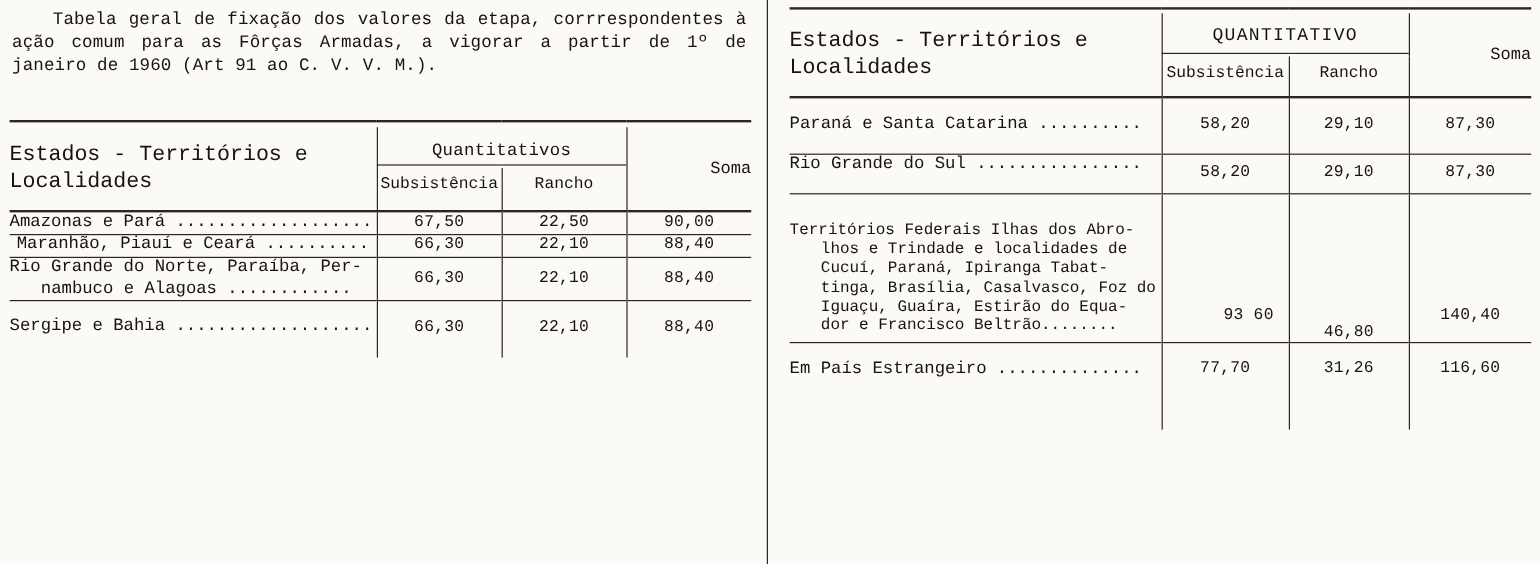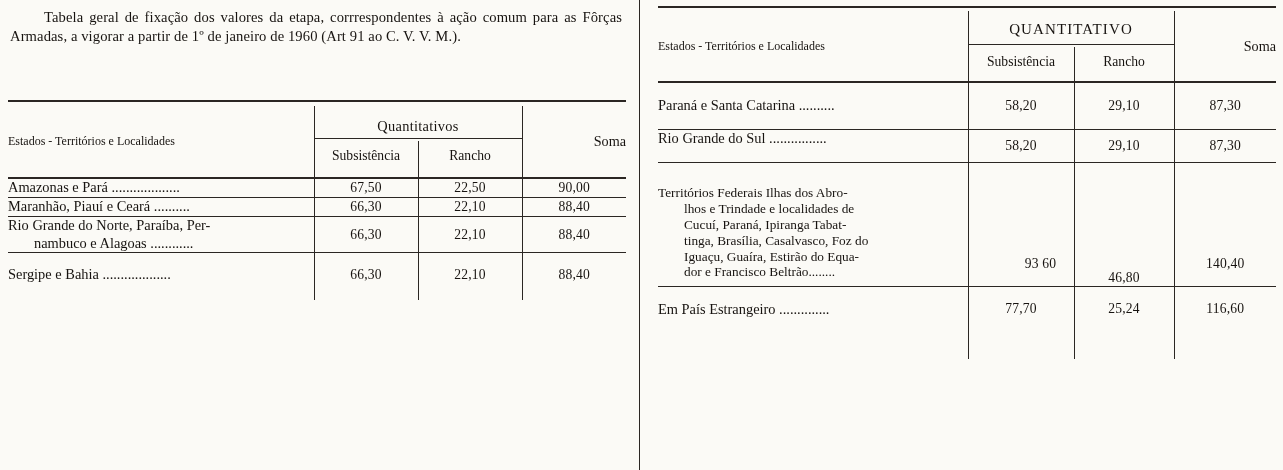--- a/index.html
+++ b/index.html
@@ -12,20 +12,21 @@
     height: 470px;
     overflow: hidden;
     font-family: "Liberation Serif", serif;
     color: #171310;
   }
   .page {
     position: relative;
     width: 1283px;
     height: 470px;
     box-sizing: border-box;
+    font-family: Liberation Mono, monospace;
   }
   
   .col-left {
     position: absolute;
     left: 0px;
     top: 0px;
     width: 634px;
     height: 470px;
     box-sizing: border-box;
   }
@@ -110,21 +111,21 @@
   .quant-label {
     font-size: 14.4px;
     letter-spacing: 0.3px;
   }
   .quant-label-caps {
     font-size: 15px;
     letter-spacing: 1.1px;
     margin-left: 22px;
   }
   .estados-label {
-    font-size: 12px;
+    font-size: 18px;
   }
   .desc-small {
     font-size: 13.3px;
     line-height: 1.20;
   }
   .indent-1 { display:block; padding-left: 26px; }
   .indent-0 { display:block; }
 </style>
 </head>
 <body>
@@ -168,21 +169,21 @@
           </tr>
 
           <tr>
             <td class="cell-desc rule-thick" style="border-right:1.4px solid #2b2623;">Amazonas e Pará ...................</td>
             <td class="cell-num rule-thick" style="border-right:1.4px solid #2b2623;">67,50</td>
             <td class="cell-num rule-thick" style="border-right:1.4px solid #2b2623;">22,50</td>
             <td class="cell-num rule-thick">90,00</td>
           </tr>
 
           <tr>
-            <td class="cell-desc rule-thin" style="border-right:1.4px solid #2b2623;">Maranhão, Piauí e Ceará ..........</td>
+            <td class="cell-desc rule-thin" style="border-right:1.4px solid #2b2623;text-align:center;">Maranhão, Piauí e Ceará ..........</td>
             <td class="cell-num rule-thin" style="border-right:1.4px solid #2b2623;">66,30</td>
             <td class="cell-num rule-thin" style="border-right:1.4px solid #2b2623;">22,10</td>
             <td class="cell-num rule-thin">88,40</td>
           </tr>
 
           <tr>
             <td class="cell-desc rule-thin" style="border-right:1.4px solid #2b2623;">
               <span class="indent-0">Rio Grande do Norte, Paraíba, Per-</span>
               <span class="indent-1">nambuco e Alagoas ............</span>
             </td>
@@ -257,20 +258,20 @@
               <span class="indent-1">dor e Francisco Beltrão........</span>
             </td>
             <td class="cell-num rule-thin" style="border-right:1.4px solid #2b2623;vertical-align:bottom;padding-bottom:14px;padding-left:39px;">93 60</td>
             <td class="cell-num rule-thin" style="border-right:1.4px solid #2b2623;vertical-align:bottom;">46,80</td>
             <td class="cell-num rule-thin" style="vertical-align:bottom;padding-bottom:14px;">140,40</td>
           </tr>
 
           <tr>
             <td class="cell-desc rule-thin" style="border-right:1.4px solid #2b2623;padding-top:14px;padding-bottom:40px;">Em País Estrangeiro ..............</td>
             <td class="cell-num rule-thin" style="border-right:1.4px solid #2b2623;vertical-align:top;padding-top:14px;">77,70</td>
-            <td class="cell-num rule-thin" style="border-right:1.4px solid #2b2623;vertical-align:top;padding-top:14px;">25,24</td>
+            <td class="cell-num rule-thin" style="border-right:1.4px solid #2b2623;vertical-align:top;padding-top:14px;">31,26</td>
             <td class="cell-num rule-thin" style="vertical-align:top;padding-top:14px;">116,60</td>
           </tr>
         </tbody>
       </table>
     </div>
   </div>
 </div>
 
 </body></html>

